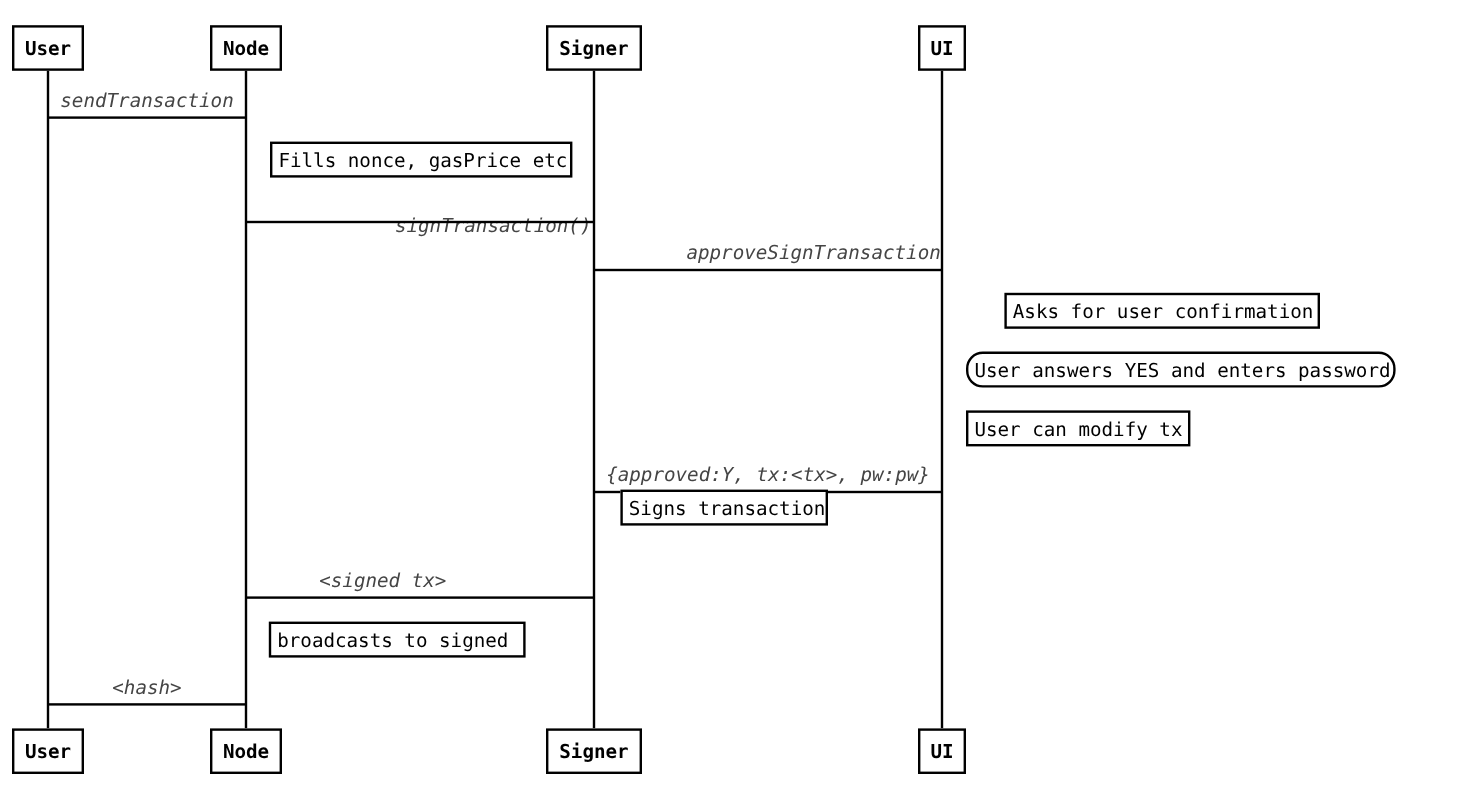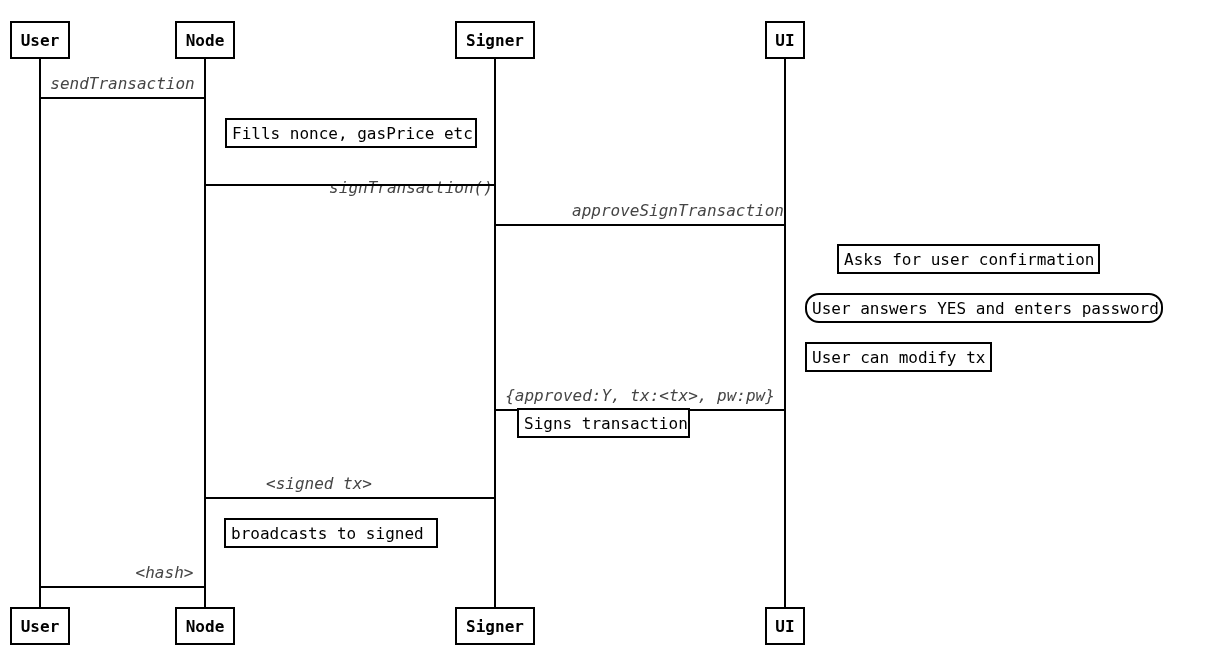--- a/index.html
+++ b/index.html
@@ -98,21 +98,21 @@
   <div class="msg-label" style="left:495px; width:290px; top:386px;">{approved:Y, tx:&lt;tx&gt;, pw:pw}</div>
   <div class="msg-line" style="left:495px; width:290px; top:409px;"></div>
 
   <div class="note" style="left:517px; top:408px; width:173px;">Signs transaction</div>
 
   <div class="msg-label" style="left:193px; width:252px; top:474px;">&lt;signed tx&gt;</div>
   <div class="msg-line" style="left:205px; width:290px; top:497px;"></div>
 
   <div class="note" style="left:224px; top:518px; width:214px;">broadcasts to signed</div>
 
-  <div class="msg-label" style="left:40px; width:165px; top:563px;padding-left:42px;">&lt;hash&gt;</div>
+  <div class="msg-label" style="left:40px; width:165px; top:563px;">&lt;hash&gt;</div>
   <div class="msg-line" style="left:40px; width:165px; top:586px;"></div>
 
   <div class="actor" style="left:10px;  top:607px; width:60px;">User</div>
   <div class="actor" style="left:175px; top:607px; width:60px;">Node</div>
   <div class="actor" style="left:455px; top:607px; width:80px;">Signer</div>
   <div class="actor" style="left:765px; top:607px; width:40px;">UI</div>
 
 </div>
 
 </body></html>

